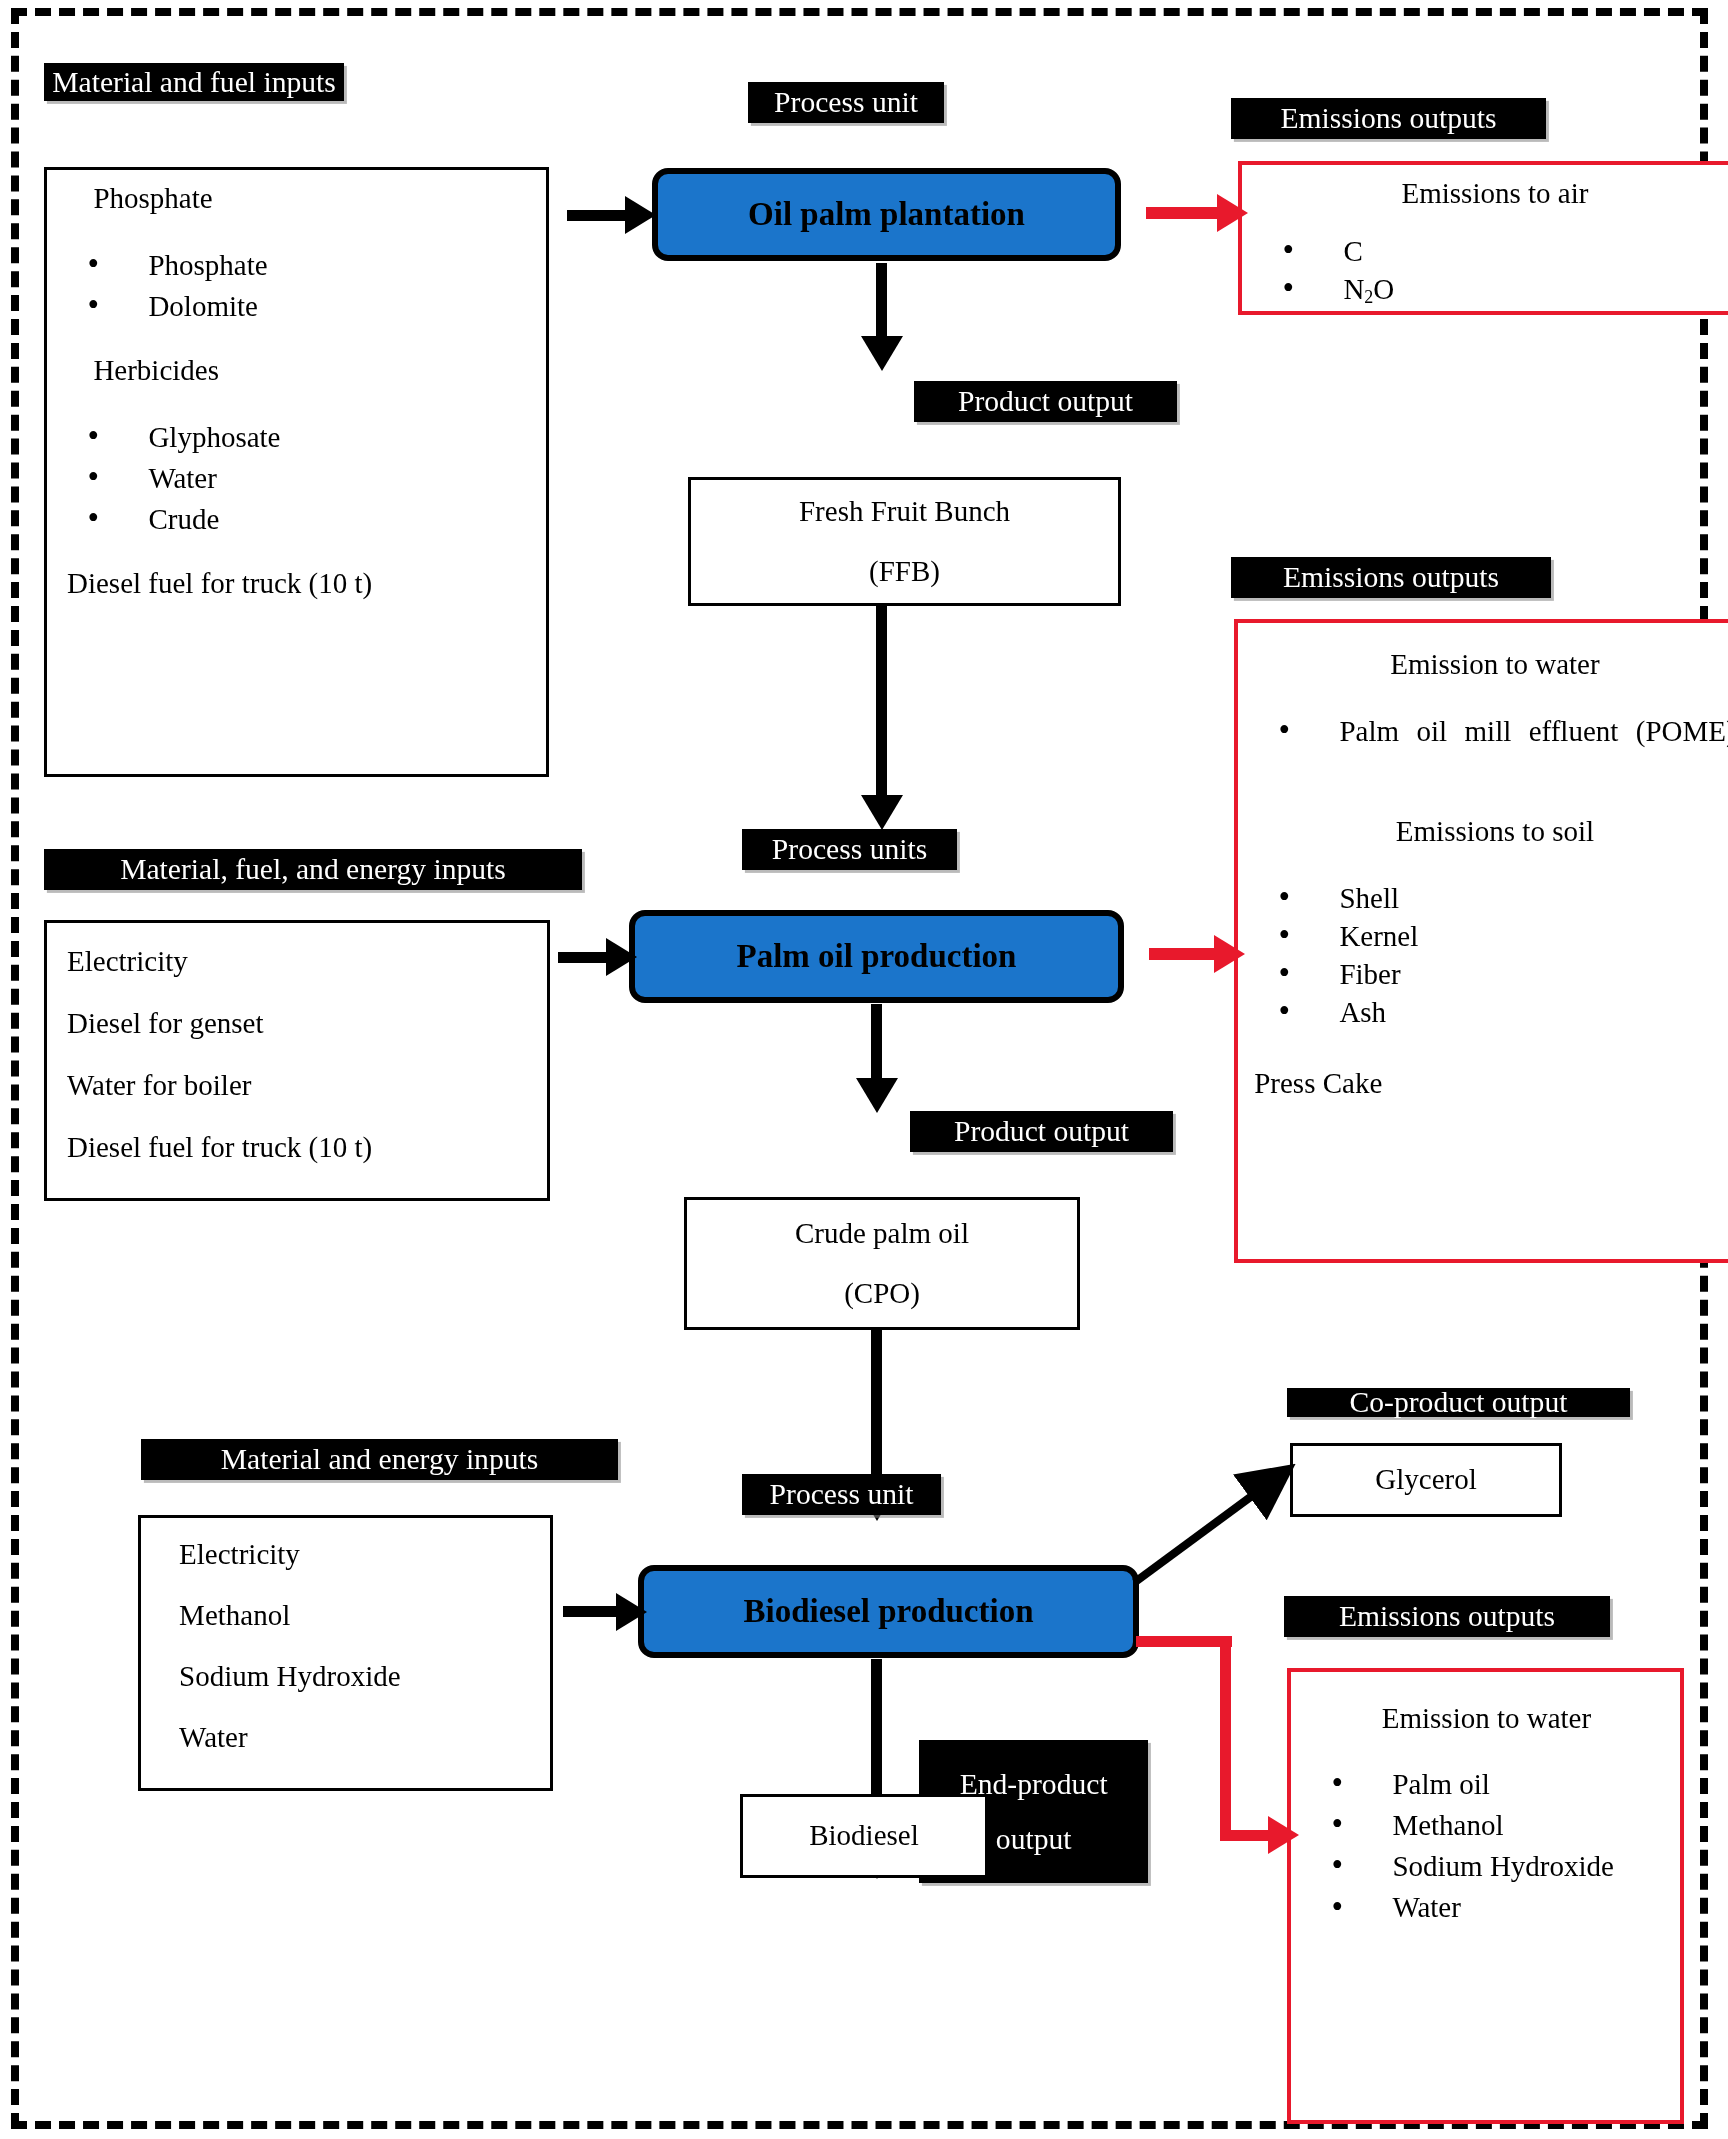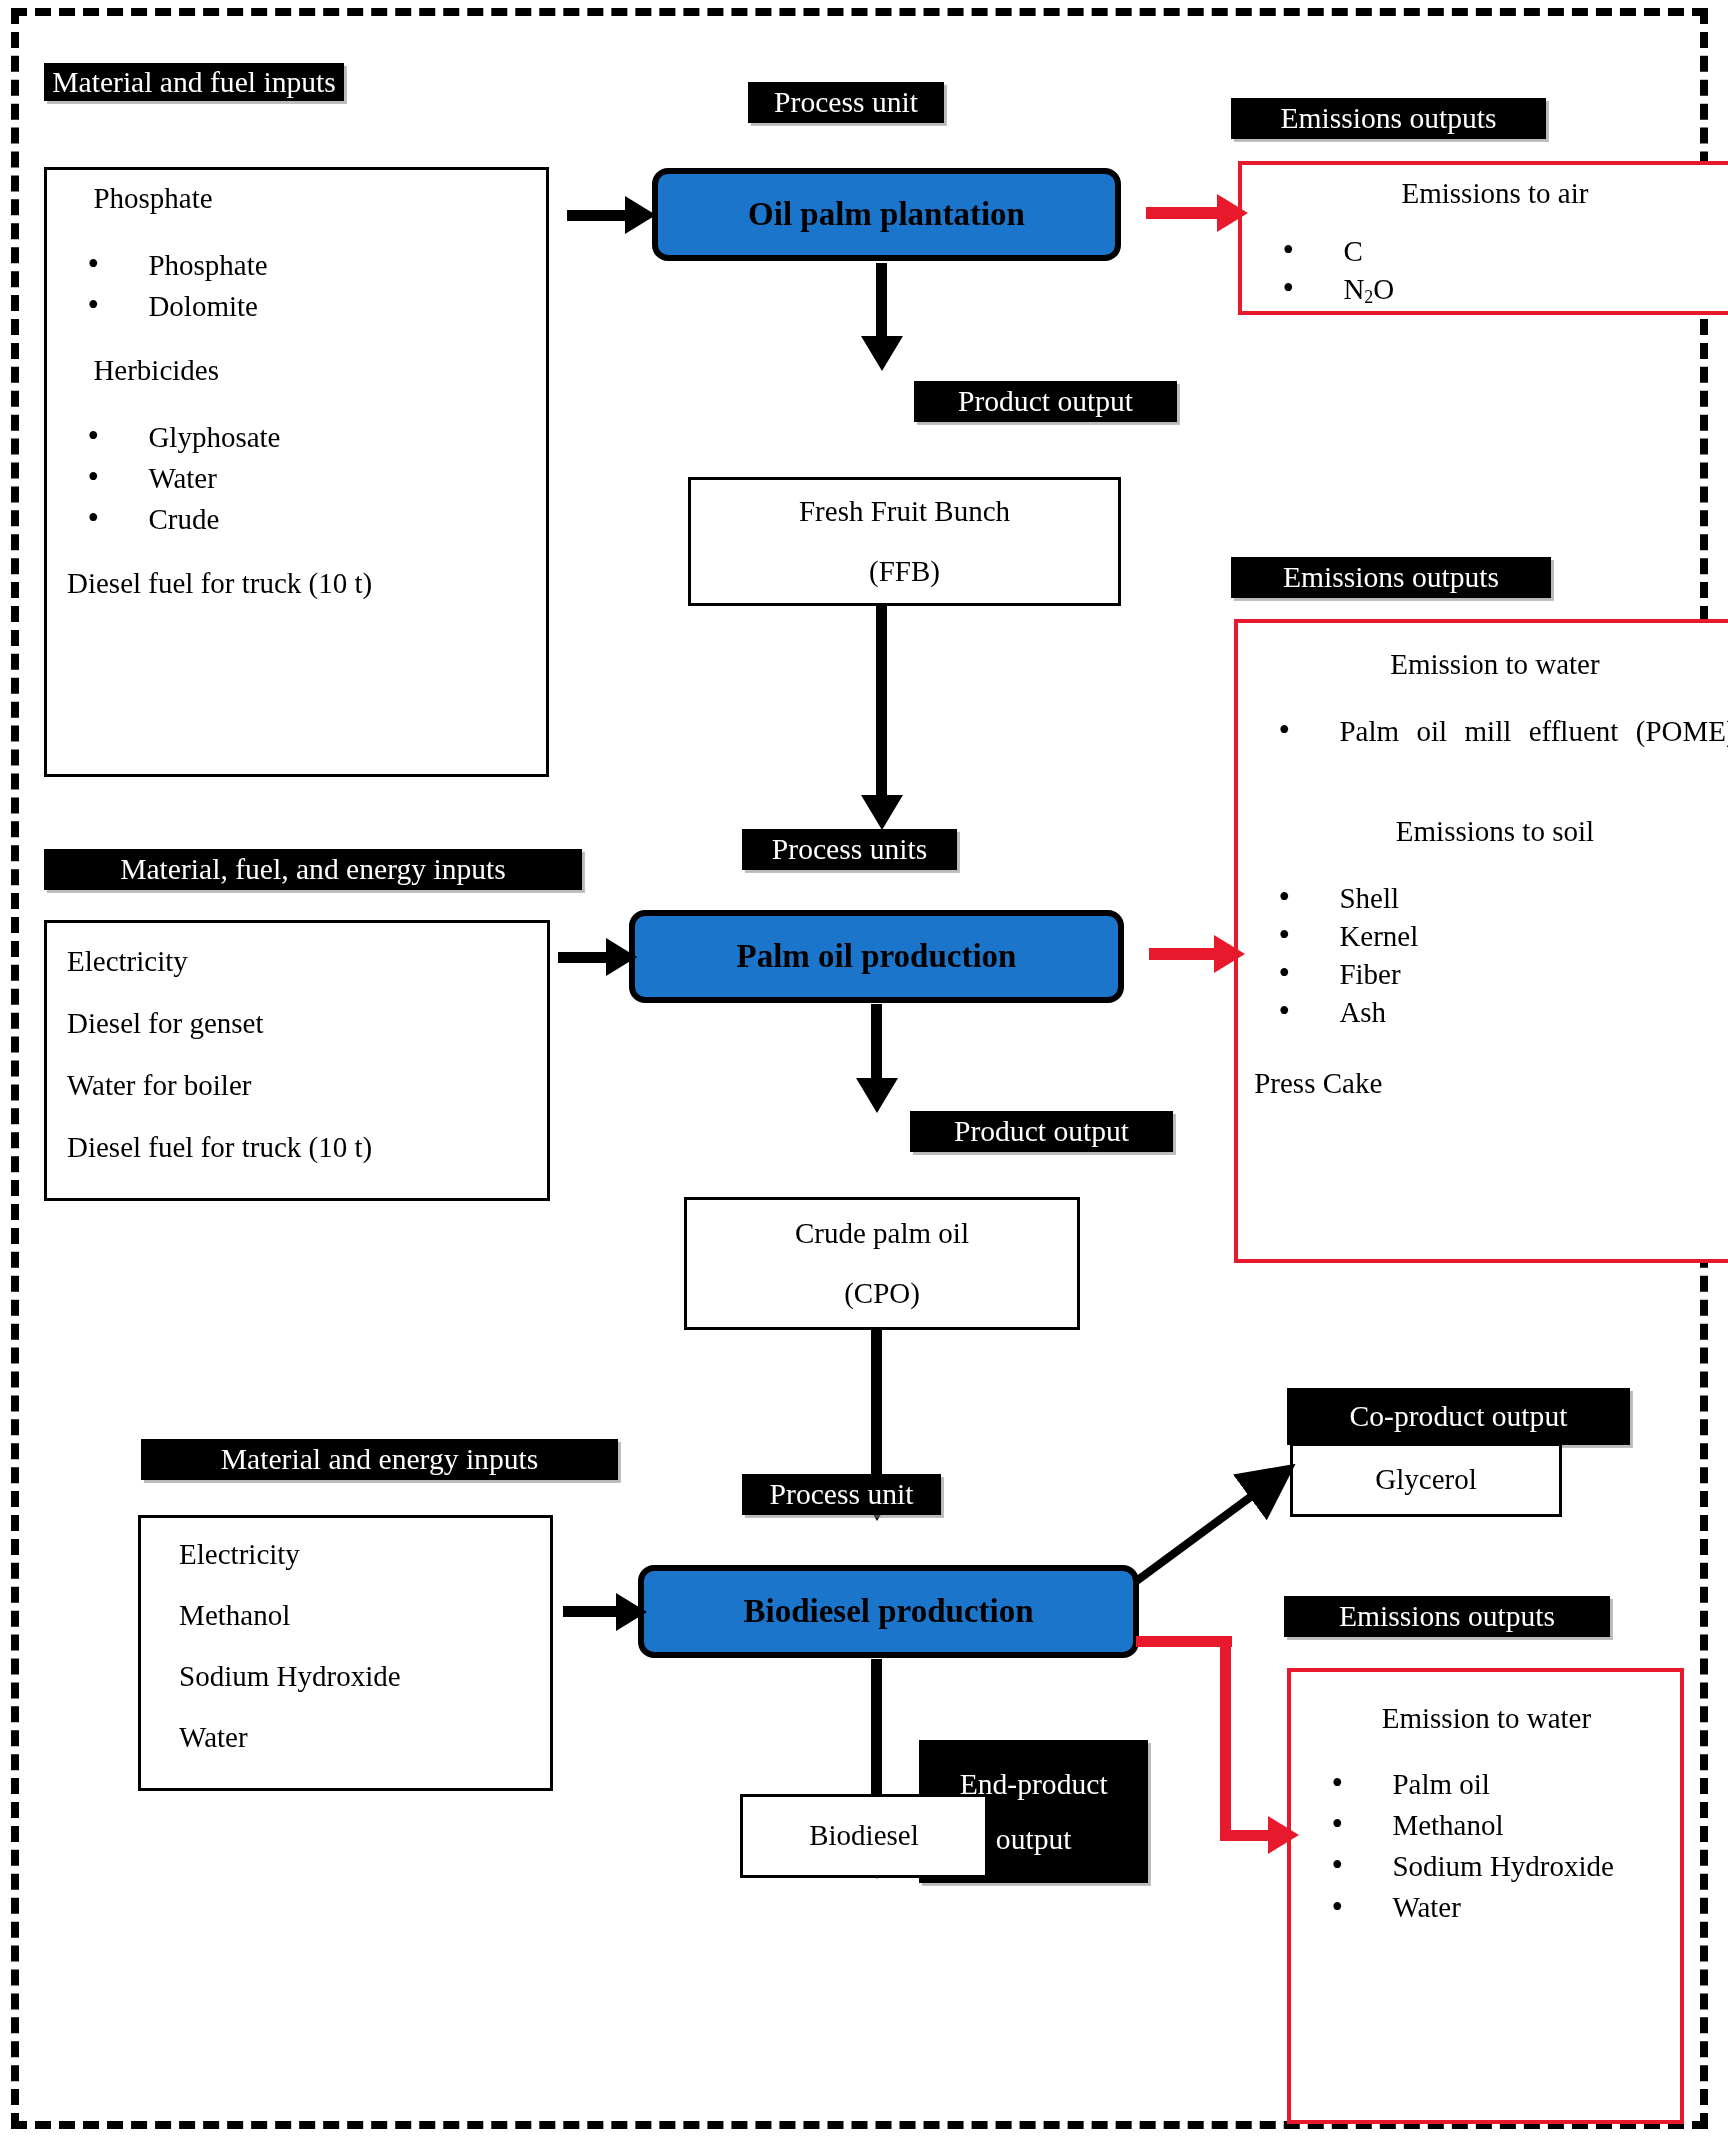--- a/index.html
+++ b/index.html
@@ -294,21 +294,21 @@
     </div>
   </div>
 
   <div class="abs caption" style="left:742px; top:1474px; width:199px; height:41px;">Process unit</div>
 
   <div class="abs process" style="left:638px; top:1565px; width:501px; height:93px;">Biodiesel production</div>
 
   <div class="hline" style="left:563px; top:1606px; width:56px; height:10.5px;"></div>
   <div class="arrow-right" style="left:616px; top:1593px;"></div>
 
-  <div class="abs caption" style="left:1287px; top:1388px; width:343px; height:57px;text-align:center;">Co-product output</div>
+  <div class="abs caption" style="left:1287px; top:1388px; width:343px; height:29px;text-align:center;">Co-product output</div>
 
   <div class="abs prodbox" style="left:1290px; top:1443px; width:272px; height:74px;">
     <span>Glycerol</span>
   </div>
 
   <svg class="diag-arrow" style="left:1130px; top:1459px; width:172px; height:129px;" viewBox="0 0 360 270">
     <defs>
       <marker id="ah-black" markerWidth="7" markerHeight="7" refX="5.2" refY="3.5" orient="auto">
         <path d="M0,0 L7,3.5 L0,7 z" fill="#000000"></path>
       </marker>

